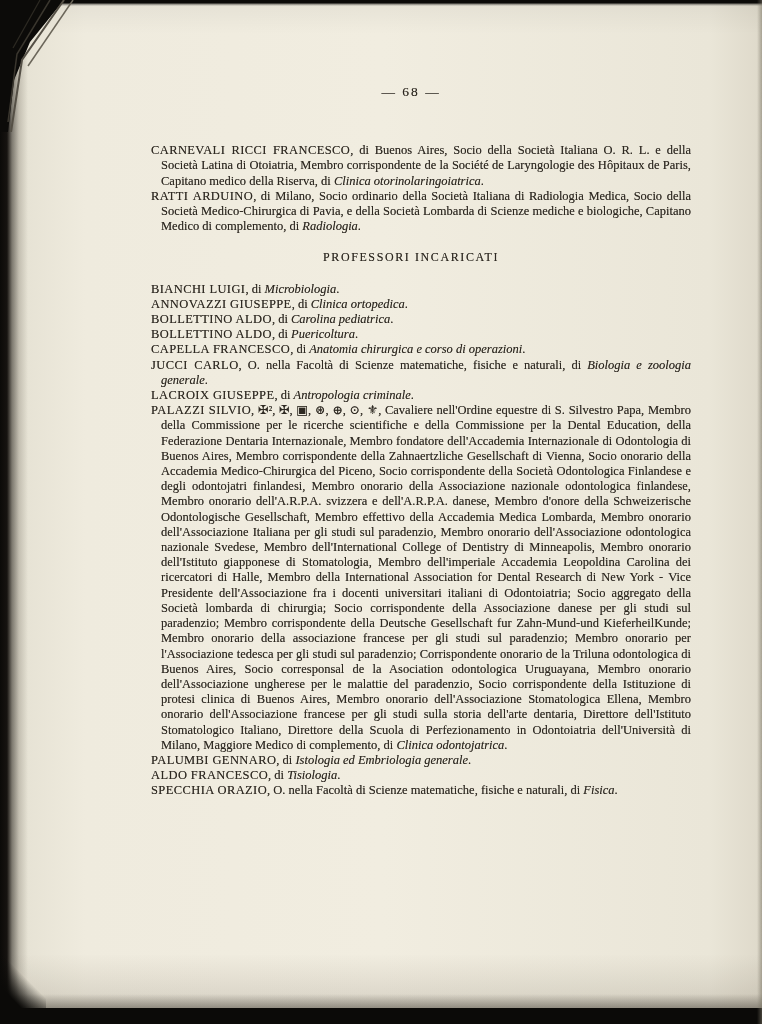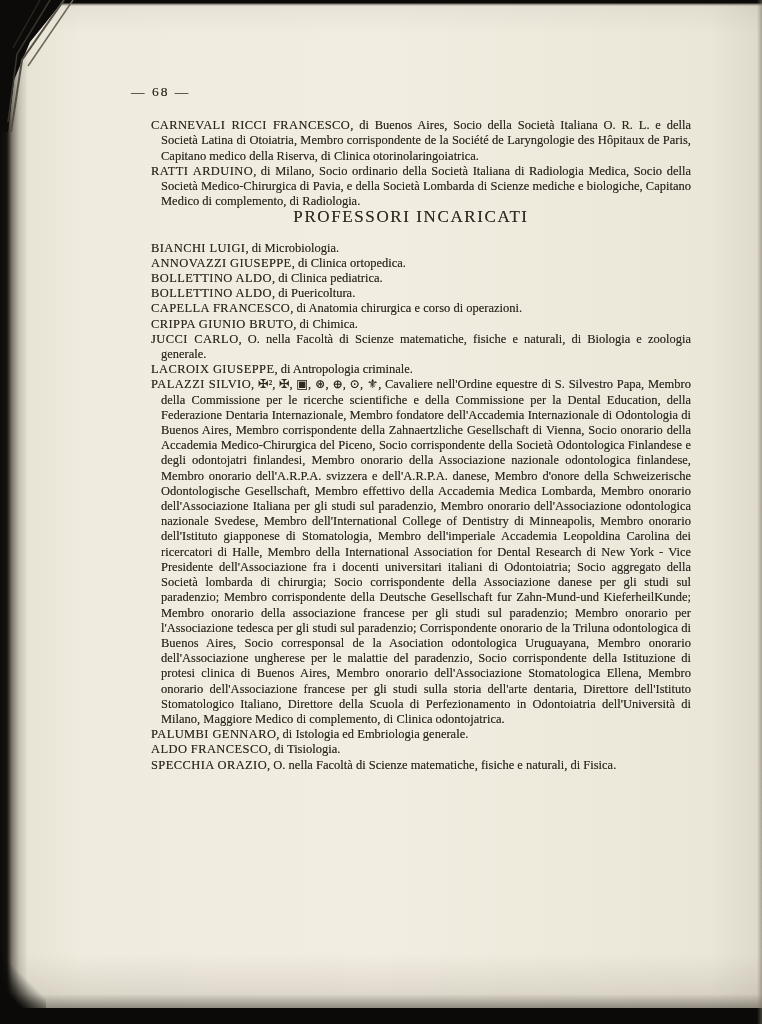--- a/index.html
+++ b/index.html
@@ -23,38 +23,39 @@
       position: absolute;
       left: 131px;
       top: 84px;
       width: 560px;
       color: var(--ink, #2e2922);
       font-size: 12.5px;
       line-height: 15.2px;
       text-shadow: 0 0 0.5px rgba(46,41,34,0.55);
     }
     .pagenum {
+      text-align: center;
       font-size: 13.5px;
       letter-spacing: 2px;
-      margin: 0 0 19px 0;
+      margin: 0 0 44px 0;
     }
     .entry {
       margin: 0;
       padding-left: 30px;
       text-indent: -30px;
       text-align: justify;
     }
     .pname { letter-spacing: 0.4px; margin-left: 20px; }
-    .ital { }
+    .ital { font-style: italic; }
     .heading {
-      font-size: 17px;
+      font-size: 12px;
       font-weight: normal;
       letter-spacing: 1.6px;
       text-align: center;
-      margin: 0 0 16px 0;
+      margin: 16px 0 16px 0;
     }
     
     .edge-top {
       position: absolute; left: 0; top: 0; width: 100%; height: 6px;
       background: linear-gradient(180deg, var(--scan_edge,#0b0a08) 0, var(--scan_edge,#0b0a08) 3px, rgba(11,10,8,0.45) 4px, rgba(11,10,8,0) 6px);
     }
     .edge-left {
       position: absolute; left: 0; top: 0; bottom: 0; width: 28px;
       background: linear-gradient(90deg, var(--scan_edge,#0b0a08) 0, #161310 7px, rgba(30,27,22,0.5) 12px, rgba(60,55,45,0.18) 19px, rgba(60,55,45,0) 28px);
     }
@@ -87,24 +88,23 @@
     <div>
         <p class="entry"><span class="pname">CARNEVALI RICCI FRANCESCO</span><span class="">, di Buenos Aires, Socio della Società Italiana O. R. L. e della Società Latina di Otoiatria, Membro corrispondente de la Société de Laryngologie des Hôpitaux de Paris, Capitano medico della Riserva, di </span><span class="ital">Clinica otorinolaringoiatrica</span><span class="">.</span></p>
         <p class="entry"><span class="pname">RATTI ARDUINO</span><span class="">, di Milano, Socio ordinario della Società Italiana di Radiologia Medica, Socio della Società Medico-Chirurgica di Pavia, e della Società Lombarda di Scienze mediche e biologiche, Capitano Medico di complemento, di </span><span class="ital">Radiologia</span><span class="">.</span></p>
       </div>
 
     <h2 class="heading">PROFESSORI INCARICATI</h2>
 
     <div>
         <p class="entry"><span class="pname">BIANCHI LUIGI</span><span class="">, di </span><span class="ital">Microbiologia</span><span class="">.</span></p>
         <p class="entry"><span class="pname">ANNOVAZZI GIUSEPPE</span><span class="">, di </span><span class="ital">Clinica ortopedica</span><span class="">.</span></p>
-        <p class="entry"><span class="pname">BOLLETTINO ALDO</span><span class="">, di </span><span class="ital">Clinica pediatrica</span><span class="">.</span></p>
+        <p class="entry"><span class="pname">BOLLETTINO ALDO</span><span class="">, di </span><span class="ital">Carolina pediatrica</span><span class="">.</span></p>
         <p class="entry"><span class="pname">BOLLETTINO ALDO</span><span class="">, di </span><span class="ital">Puericoltura</span><span class="">.</span></p>
         <p class="entry"><span class="pname">CAPELLA FRANCESCO</span><span class="">, di </span><span class="ital">Anatomia chirurgica e corso di operazioni</span><span class="">.</span></p>
-        <p class="entry"><span class="pname">CRIPPA GIUNIO BRUTO</span><span class="">, di </span><span class="ital">Chimica</span><span class="">.</span></p>
         <p class="entry"><span class="pname">JUCCI CARLO</span><span class="">, O. nella Facoltà di Scienze matematiche, fisiche e naturali, di </span><span class="ital">Biologia e zoologia generale</span><span class="">.</span></p>
         <p class="entry"><span class="pname">LACROIX GIUSEPPE</span><span class="">, di </span><span class="ital">Antropologia criminale</span><span class="">.</span></p>
         <p class="entry"><span class="pname">PALAZZI SILVIO</span><span class="">, ✠², ✠, ▣, ⊛, ⊕, ⊙, ⚜, Cavaliere nell'Ordine equestre di S. Silvestro Papa, Membro della Commissione per le ricerche scientifiche e della Commissione per la Dental Education, della Federazione Dentaria Internazionale, Membro fondatore dell'Accademia Internazionale di Odontologia di Buenos Aires, Membro corrispondente della Zahnaertzliche Gesellschaft di Vienna, Socio onorario della Accademia Medico-Chirurgica del Piceno, Socio corrispondente della Società Odontologica Finlandese e degli odontojatri finlandesi, Membro onorario della Associazione nazionale odontologica finlandese, Membro onorario dell'A.R.P.A. svizzera e dell'A.R.P.A. danese, Membro d'onore della Schweizerische Odontologische Gesellschaft, Membro effettivo della Accademia Medica Lombarda, Membro onorario dell'Associazione Italiana per gli studi sul paradenzio, Membro onorario dell'Associazione odontologica nazionale Svedese, Membro dell'International College of Dentistry di Minneapolis, Membro onorario dell'Istituto giapponese di Stomatologia, Membro dell'imperiale Accademia Leopoldina Carolina dei ricercatori di Halle, Membro della International Association for Dental Research di New York - Vice Presidente dell'Associazione fra i docenti universitari italiani di Odontoiatria; Socio aggregato della Società lombarda di chirurgia; Socio corrispondente della Associazione danese per gli studi sul paradenzio; Membro corrispondente della Deutsche Gesellschaft fur Zahn-Mund-und KieferheilKunde; Membro onorario della associazione francese per gli studi sul paradenzio; Membro onorario per l'Associazione tedesca per gli studi sul paradenzio; Corrispondente onorario de la Triluna odontologica di Buenos Aires, Socio corresponsal de la Asociation odontologica Uruguayana, Membro onorario dell'Associazione ungherese per le malattie del paradenzio, Socio corrispondente della Istituzione di protesi clinica di Buenos Aires, Membro onorario dell'Associazione Stomatologica Ellena, Membro onorario dell'Associazione francese per gli studi sulla storia dell'arte dentaria, Direttore dell'Istituto Stomatologico Italiano, Direttore della Scuola di Perfezionamento in Odontoiatria dell'Università di Milano, Maggiore Medico di complemento, di </span><span class="ital">Clinica odontojatrica</span><span class="">.</span></p>
         <p class="entry"><span class="pname">PALUMBI GENNARO</span><span class="">, di </span><span class="ital">Istologia ed Embriologia generale</span><span class="">.</span></p>
         <p class="entry"><span class="pname">ALDO FRANCESCO</span><span class="">, di </span><span class="ital">Tisiologia</span><span class="">.</span></p>
         <p class="entry"><span class="pname">SPECCHIA ORAZIO</span><span class="">, O. nella Facoltà di Scienze matematiche, fisiche e naturali, di </span><span class="ital">Fisica</span><span class="">.</span></p>
       </div>
   </div>
 
   <div class="edge-top"></div>

